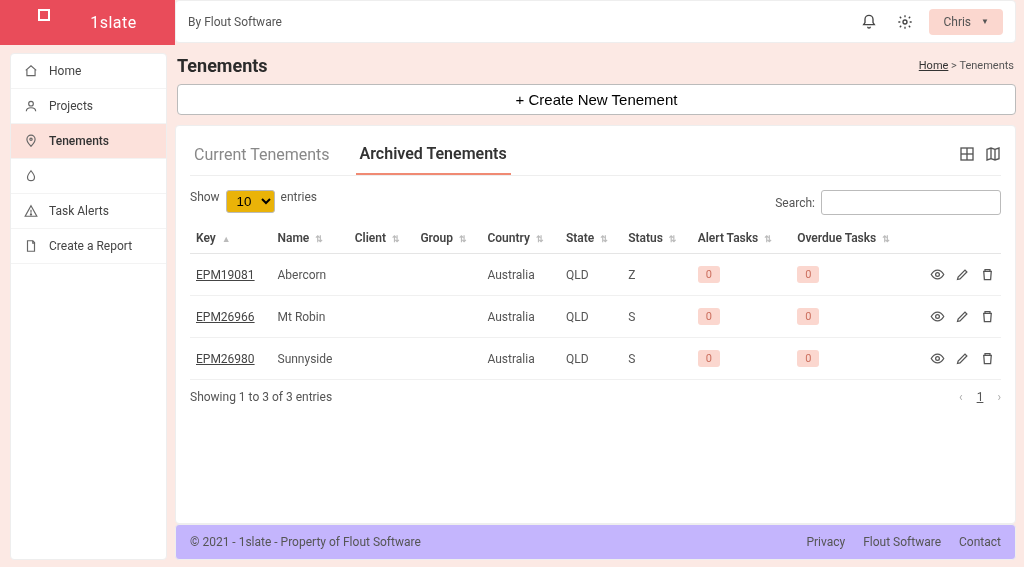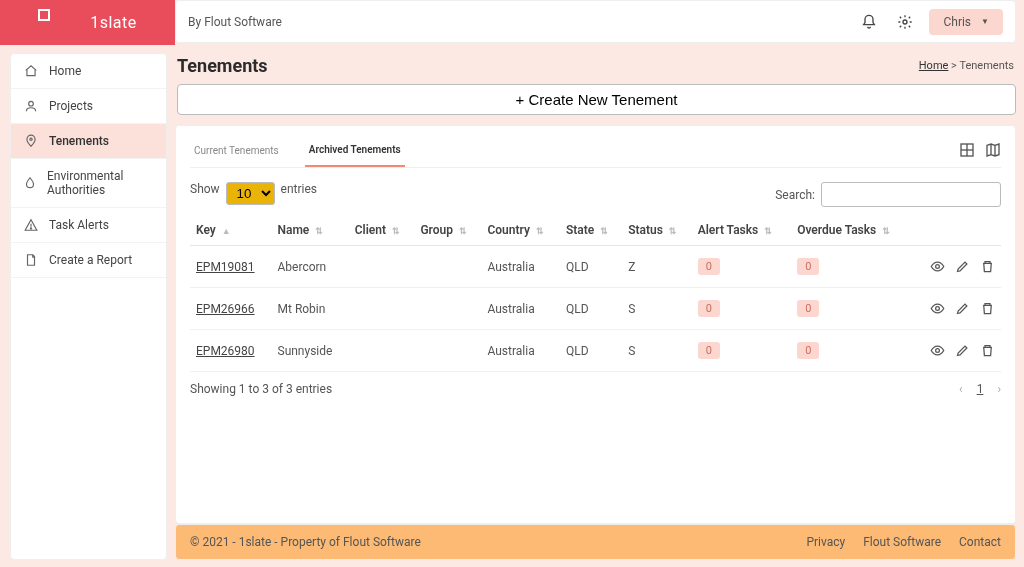--- a/index.html
+++ b/index.html
@@ -66,21 +66,21 @@
     background:#fff; border:1px solid #bbb; border-radius:4px; padding:6px 10px;
     font-size:15px; cursor:pointer; display:inline-block; margin: 0 0 10px 2px;
   }
 
   .card {
     background:#fff; border:1px solid #eee; border-radius:4px;
     padding: 12px 14px; flex:1; display:flex; flex-direction:column; min-height:0;
   }
 
   .tabsrow { display:flex; align-items:center; border-bottom:1px solid #eee; padding-bottom:0; }
-  .tab { padding: 6px 4px 10px; margin-right: 22px; font-size:10px; color:#888; cursor:pointer; }
+  .tab { padding: 6px 4px 10px; margin-right: 22px; font-size:16px; color:#888; cursor:pointer; }
   .tab.active { color:#333; font-weight:600; border-bottom:2px solid #f08a73; }
   .viewicons { margin-left:auto; display:flex; gap:10px; color:#555; padding-bottom:6px; }
   .viewicons span { cursor:pointer; }
 
   .table-controls { display:flex; align-items:flex-start; margin:14px 0 8px; font-size:12px; color:#555; }
   .table-controls select { margin:0 6px; padding:2px 6px; border:1px solid #bbb; border-radius:3px; background:#eab308; }
   .table-controls .searchwrap { margin-left:auto; display:flex; align-items:center; }
   .table-controls .searchwrap input { border:1px solid #bbb; border-radius:3px; padding:4px 6px; width:180px; margin-left:6px; }
 
   table { width:100%; border-collapse:collapse; font-size:12px; }
@@ -90,21 +90,21 @@
   tbody td.key a { color:#444; text-decoration:underline; }
   .pill { background:#fbd7cf; color:#cc6f5e; border-radius:3px; padding:2px 8px; display:inline-block; min-width:16px; text-align:center; font-size:11px; }
   .actions { display:flex; gap:10px; justify-content:flex-end; color:#555; }
   .actions span { cursor:pointer; }
 
   .table-footer { display:flex; align-items:flex-end; margin-top:10px; font-size:12px; color:#555; }
   .pager { margin-left:auto; display:flex; gap:14px; align-items:center; color:#aaa; }
   .pager .page { color:#555; text-decoration:underline; }
 
   .footer {
-    background:#fdba74; border:1px solid #eee; border-radius:4px;
+    background:#c4b5fd; border:1px solid #eee; border-radius:4px;
     padding: 10px 14px; display:flex; align-items:center; font-size:12px; color:#555;
     margin-top:auto;
   }
   .footer .links { margin-left:auto; display:flex; gap:18px; }
   .footer .links span { cursor:pointer; }
 
   svg { display:block; }
 </style>
 </head>
 <body>
@@ -144,21 +144,20 @@
               </svg>
           </span>
           <span>Tenements</span>
         </li>
         <li>
           <span class="icon">
             <svg width="14" height="14" viewBox="0 0 24 24" fill="none" stroke="#666" stroke-width="2">
                 <path d="M12 3c4 5 6 8 6 11a6 6 0 11-12 0c0-3 2-6 6-11z"></path>
               </svg>
           </span>
-          <span>Environmental Authorities</span>
         </li>
         <li>
           <span class="icon">
             <svg width="14" height="14" viewBox="0 0 24 24" fill="none" stroke="#666" stroke-width="2">
                 <path d="M12 3l10 18H2L12 3z"></path>
                 <line x1="12" y1="10" x2="12" y2="15"></line>
                 <circle cx="12" cy="18" r="1"></circle>
               </svg>
           </span>
           <span>Task Alerts</span>

